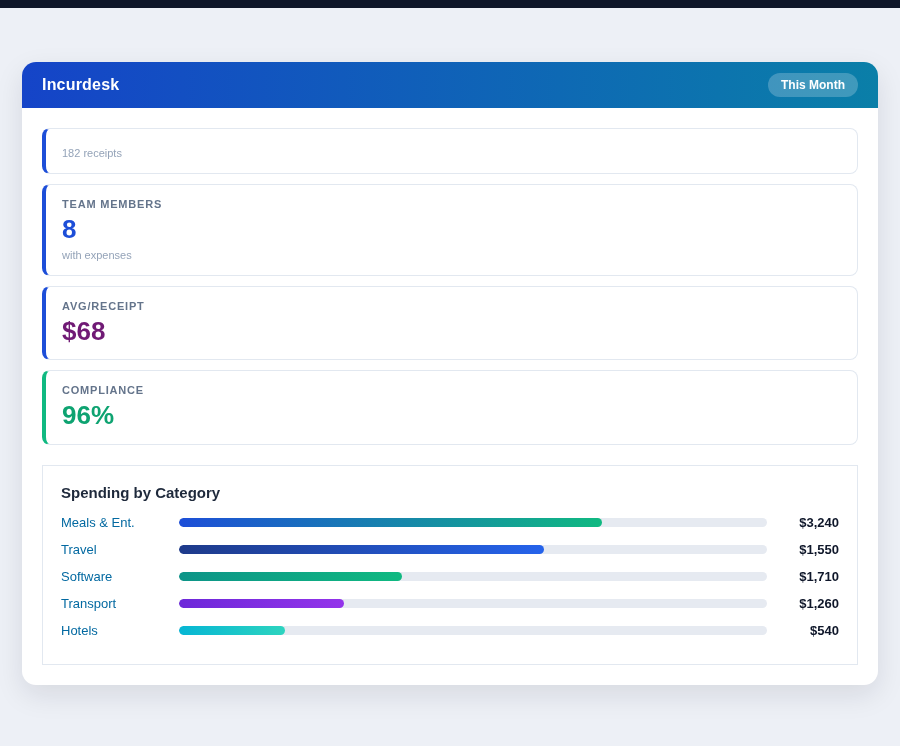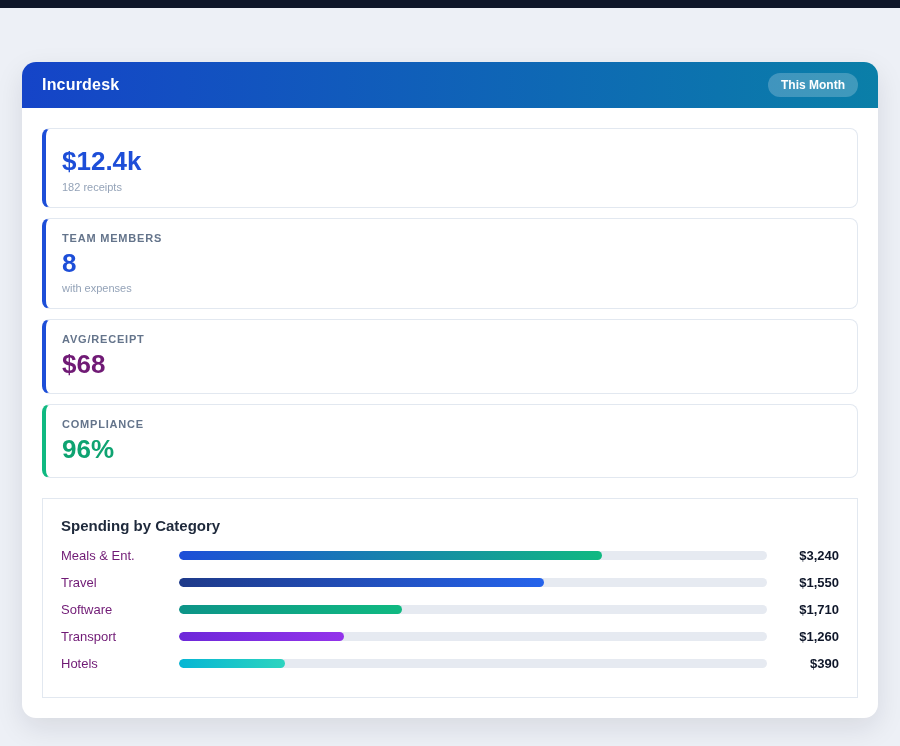--- a/index.html
+++ b/index.html
@@ -91,21 +91,21 @@
   }
   .cat-row {
     display: flex;
     align-items: center;
     margin-bottom: 12px;
   }
   .cat-row:last-child { margin-bottom: 2px; }
   .cat-label {
     width: 118px;
     font-size: 13px;
-    color: #701a75;
+    color: #0369a1;
     flex-shrink: 0;
   }
   .cat-track {
     flex: 1;
     height: 9px;
     background: #e6eaf1;
     border-radius: 5px;
     overflow: hidden;
   }
   .cat-fill {
@@ -129,21 +129,20 @@
 
 <div class="app-card">
   <div class="app-header">
     <div class="app-title">Incurdesk</div>
     <button class="period-badge">This Month</button>
   </div>
 
   <div class="app-body">
     <div id="stats-container">
         <div class="stat-card" style="border-left-color: rgb(29, 78, 216);">
-          <div class="stat-value" style="color: rgb(29, 78, 216);">$12.4k</div>
           <div class="stat-sub">182 receipts</div>
         </div>
         <div class="stat-card" style="border-left-color: rgb(29, 78, 216);">
           <div class="stat-label">TEAM MEMBERS</div>
           <div class="stat-value" style="color: rgb(29, 78, 216);">8</div>
           <div class="stat-sub">with expenses</div>
         </div>
         <div class="stat-card" style="border-left-color: rgb(29, 78, 216);">
           <div class="stat-label">AVG/RECEIPT</div>
           <div class="stat-value" style="color: #701a75;">$68</div>
@@ -183,18 +182,18 @@
             <div class="cat-track">
               <div class="cat-fill" style="width: 28%; background: linear-gradient(90deg, rgb(109, 40, 217), rgb(147, 51, 234));"></div>
             </div>
             <div class="cat-value">$1,260</div>
           </div>
           <div class="cat-row">
             <div class="cat-label">Hotels</div>
             <div class="cat-track">
               <div class="cat-fill" style="width: 18%; background: linear-gradient(90deg, rgb(6, 182, 212), rgb(45, 212, 191));"></div>
             </div>
-            <div class="cat-value">$390</div>
+            <div class="cat-value">$540</div>
           </div>
         </div>
     </div>
   </div>
 </div>
 
 </body></html>

